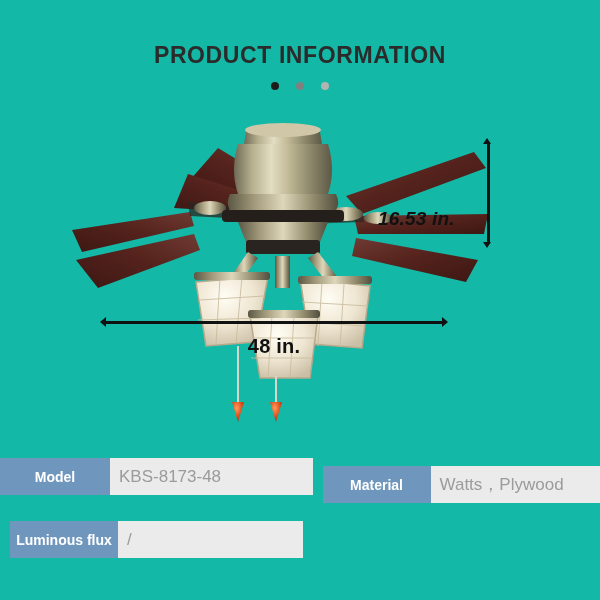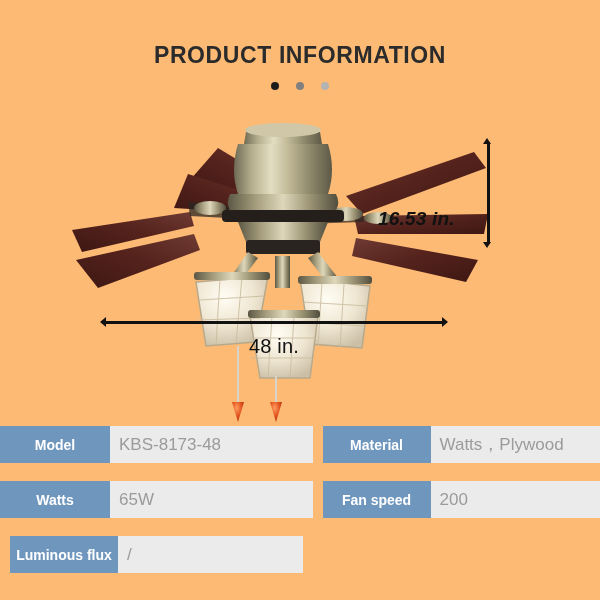--- a/index.html
+++ b/index.html
@@ -2,21 +2,21 @@
 <html><head>
 <meta charset="utf-8">
 <style>
   html,body{margin:0;padding:0;}
   body{
     width:600px;height:600px;overflow:hidden;
     background:#ffffff;
     font-family:"Liberation Sans", sans-serif;
     position:relative;
   }
-  .page{position:relative;width:600px;height:600px;background:#fdba74;}
+  .page{position:relative;width:600px;height:600px;background:#14b8a6;}
 
   
   .title{
     position:absolute;left:0;top:42px;width:600px;
     text-align:center;
     font-size:23px;font-weight:bold;letter-spacing:.6px;
     color:#2b2b2b;
   }
   .dots{
     position:absolute;left:0;top:82px;width:600px;
@@ -61,33 +61,33 @@
   .dimh .arrow{
     position:absolute;top:0;width:0;height:0;
     border-top:5px solid transparent;border-bottom:5px solid transparent;
   }
   .dimh .arrow.l{left:0;border-right:6px solid #111;}
   .dimh .arrow.r{right:0;border-left:6px solid #111;}
 
   .labelh{
     position:absolute;left:0;top:335px;width:548px;
     text-align:center;
-    font-size:20px;font-weight:normal;color:#111;letter-spacing:.2px;
+    font-size:20px;font-weight:bold;color:#111;letter-spacing:.2px;
   }
 
   
   .spec{
     position:absolute;left:0;top:426px;width:600px;
   }
   .row{
     display:flex;width:600px;height:37px;margin-bottom:18px;
   }
   .cellgroup{display:flex;height:37px;}
-  .cellgroup.left{width:330px;}
-  .cellgroup.right{width:293px;margin-left:10px;}
+  .cellgroup.left{width:330px;margin-top:32px;}
+  .cellgroup.right{width:293px;margin-left:10px;margin-top:40px;}
   .lab{
     width:110px;height:37px;
     display:flex;align-items:center;justify-content:center;
     background:#6f96bd;color:#ffffff;
     font-size:14px;font-weight:bold;
     box-sizing:border-box;
   }
   .cellgroup.right .lab{width:108px;}
   .val{
     flex:1;height:37px;
@@ -234,30 +234,20 @@
       <div class="cellgroup left">
         <div class="lab">Model</div>
         <div class="val">KBS-8173-48</div>
       </div>
       <div class="cellgroup right">
         <div class="lab">Material</div>
         <div class="val">Watts，Plywood</div>
       </div>
     </div>
 
-    <div class="row">
-      <div class="cellgroup left">
-        <div class="lab">Watts</div>
-        <div class="val">65W</div>
-      </div>
-      <div class="cellgroup right">
-        <div class="lab">Fan speed</div>
-        <div class="val">200</div>
-      </div>
-    </div>
 
     <div class="row">
       <div class="cellgroup right">
         <div class="lab">Luminous flux</div>
         <div class="val">/</div>
       </div>
     </div>
 
   </div>
 </div>

